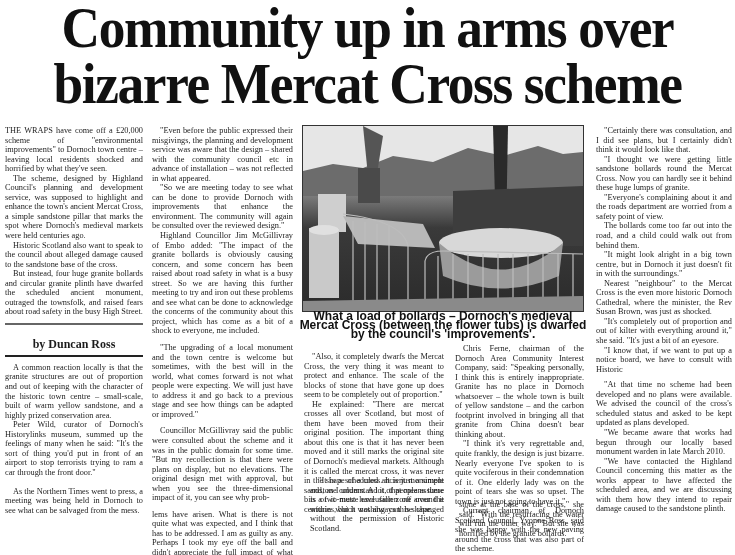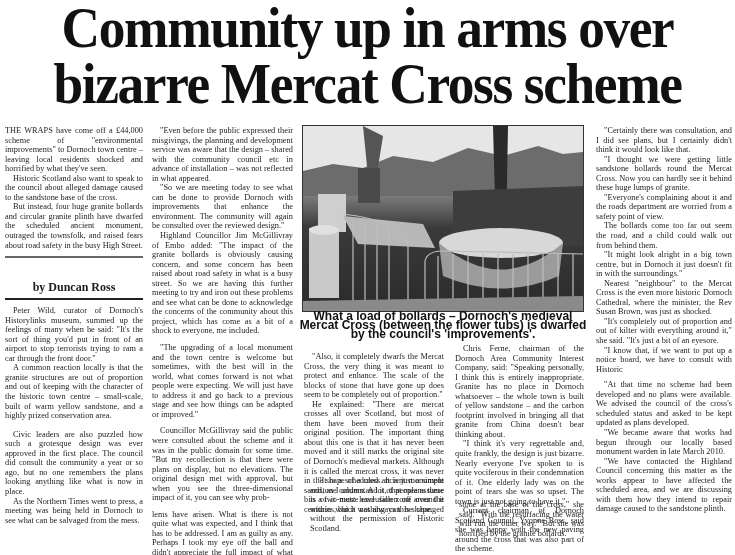--- a/index.html
+++ b/index.html
@@ -14,21 +14,21 @@
   .headline div { white-space: nowrap; }
   .col {
     position: absolute;
     font-family: "Liberation Serif", "DejaVu Serif", serif;
     font-size: 8.3px; line-height: 9.55px; text-align: justify;
     color: #1c1c1c;
   }
   .col p { margin: 0; text-indent: 8px; }
   .col p.noind { text-indent: 0; }
   .col .gap { height: 9px; }
-  .byline-box { margin-top: 6px; border-top: 2px solid #666; border-bottom: 2px solid #222; padding: 22px 0 3px; text-align: center; }
+  .byline-box { margin-top: 6px; border-top: 2px solid #666; border-bottom: 2px solid #222; padding: 12px 0 3px; text-align: center; }
   .byline { font-family: "Liberation Serif", serif; font-weight: bold; font-size: 12px; line-height: 15px; text-align: center; }
   .photo {
     position: absolute; left: 302px; top: 125px; width: 280px; height: 185px;
     background: linear-gradient(180deg, #e8e8e8 0%, #d9d9d9 20%, #7a7a7a 38%, #3a3a3a 55%, #2b2b2b 100%);
     overflow: hidden; border: 1px solid #333;
   }
   .photo svg { position: absolute; left: 0; top: 0; }
   .caption {
     position: absolute; left: 298px; top: 312px; width: 290px;
     font-family: "Liberation Sans", "DejaVu Sans", sans-serif;
@@ -37,31 +37,31 @@
 </style>
 </head>
 <body>
 
 <div class="headline">
   <div>Community up in arms over</div>
   <div>bizarre Mercat Cross scheme</div>
 </div>
 
 <div class="col" style="left:5px; top:126px; width:138px;">
-  <p class="noind">THE WRAPS have come off a £44,000 scheme of "environmental improvements" to Dornoch town centre – leaving local residents shocked and horrified by what they've seen.</p>
+  <p class="noind">THE WRAPS have come off a £20,000 scheme of "environmental improvements" to Dornoch town centre – leaving local residents shocked and horrified by what they've seen.</p>
+  <p>The scheme, designed by Highland Council's planning and development service, was supposed to highlight and enhance the town's ancient Mercat Cross, a simple sandstone pillar that marks the spot where Dornoch's medieval markets were held centuries ago.</p>
   <p>Historic Scotland also want to speak to the council about alleged damage caused to the sandstone base of the cross.</p>
   <p>But instead, four huge granite bollards and circular granite plinth have dwarfed the scheduled ancient monument, outraged the townsfolk, and raised fears about road safety in the busy High Street.</p>
   <div class="byline-box">
     <div class="byline">by Duncan Ross</div>
   </div>
   <div style="height:6px"></div>
+  <p>A common reaction locally is that the granite structures are out of proportion and out of keeping with the character of the historic town centre – small-scale, built of warm yellow sandstone, and a highly prized conservation area.</p>
   <p>Peter Wild, curator of Dornoch's Historylinks museum, summed up the feelings of many when he said: "It's the sort of thing you'd put in front of an airport to stop terrorists trying to ram a car through the front door."</p>
-  <p>A common reaction locally is that the granite structures are out of proportion and out of keeping with the character of the historic town centre – small-scale, built of warm yellow sandstone, and a highly prized conservation area.</p>
   <div class="gap"></div>
-  <p>Civic leaders are also puzzled how such a grotesque design was ever approved in the first place. The council did consult the community a year or so ago, but no one remembers the plans looking anything like what is now in place.</p>
   <p>As the Northern Times went to press, a meeting was being held in Dornoch to see what can be salvaged from the mess.</p>
 
 </div>
 
 <div class="col" style="left:152px; top:126px; width:141px;">
   <p>"Even before the public expressed their misgivings, the planning and development service was aware that the design – shared with the community council etc in advance of installation – was not reflected in what appeared.</p>
   <p>"So we are meeting today to see what can be done to provide Dornoch with improvements that enhance the environment. The community will again be consulted over the reviewed design."</p>
   <p>Highland Councillor Jim McGillivray of Embo added: "The impact of the granite bollards is obviously causing concern, and some concern has been raised about road safety in what is a busy street. So we are having this further meeting to try and iron out these problems and see what can be done to acknowledge the concerns of the community about this project, which has come as a bit of a shock to everyone, me included.</p>
   <div class="gap" style="height:7px"></div>
   <p>"The upgrading of a local monument and the town centre is welcome but sometimes, with the best will in the world, what comes forward is not what people were expecting. We will just have to address it and go back to a previous stage and see how things can be adapted or improved."</p>
@@ -112,21 +112,21 @@
   <p>"The main reason for doing it was that rainwater run-off was eroding the sand-</p>
 </div>
 <div class="col" style="left:459px; top:500px; width:125px;">
   <p class="noind">stone at the base of the cross," she said. "With the resurfacing the water will run the other way." But she was horrified by the granite bollards.</p>
 </div>
 
 <div class="col" style="left:596px; top:126px; width:136px;">
   <p>"Certainly there was consultation, and I did see plans, but I certainly didn't think it would look like that.</p>
   <p>"I thought we were getting little sandstone bollards round the Mercat Cross. Now you can hardly see it behind these huge lumps of granite.</p>
   <p>"Everyone's complaining about it and the roads department are worried from a safety point of view.</p>
-  <p>The bollards come too far out seem the road, and a child could walk out from behind them.</p>
+  <p>The bollards come too far out into the road, and a child could walk out from behind them.</p>
   <p>"It might look alright in a big town centre, but in Dornoch it just doesn't fit in with the surroundings."</p>
   <p>Nearest "neighbour" to the Mercat Cross is the even more historic Dornoch Cathedral, where the minister, the Rev Susan Brown, was just as shocked.</p>
   <p>"It's completely out of proportion and out of kilter with everything around it," she said. "It's just a bit of an eyesore.</p>
   <p>"I know that, if we want to put up a notice board, we have to consult with Historic</p>
   <div class="gap" style="height:6px"></div>
   <p>"At that time no scheme had been developed and no plans were available. We advised the council of the cross's scheduled status and asked to be kept updated as plans developed.</p>
   <p>"We became aware that works had begun through our locally based monument warden in late March 2010.</p>
   <p>"We have contacted the Highland Council concerning this matter as the works appear to have affected the scheduled area, and we are discussing with them how they intend to repair damage caused to the sandstone plinth.</p>
 
 </div>

